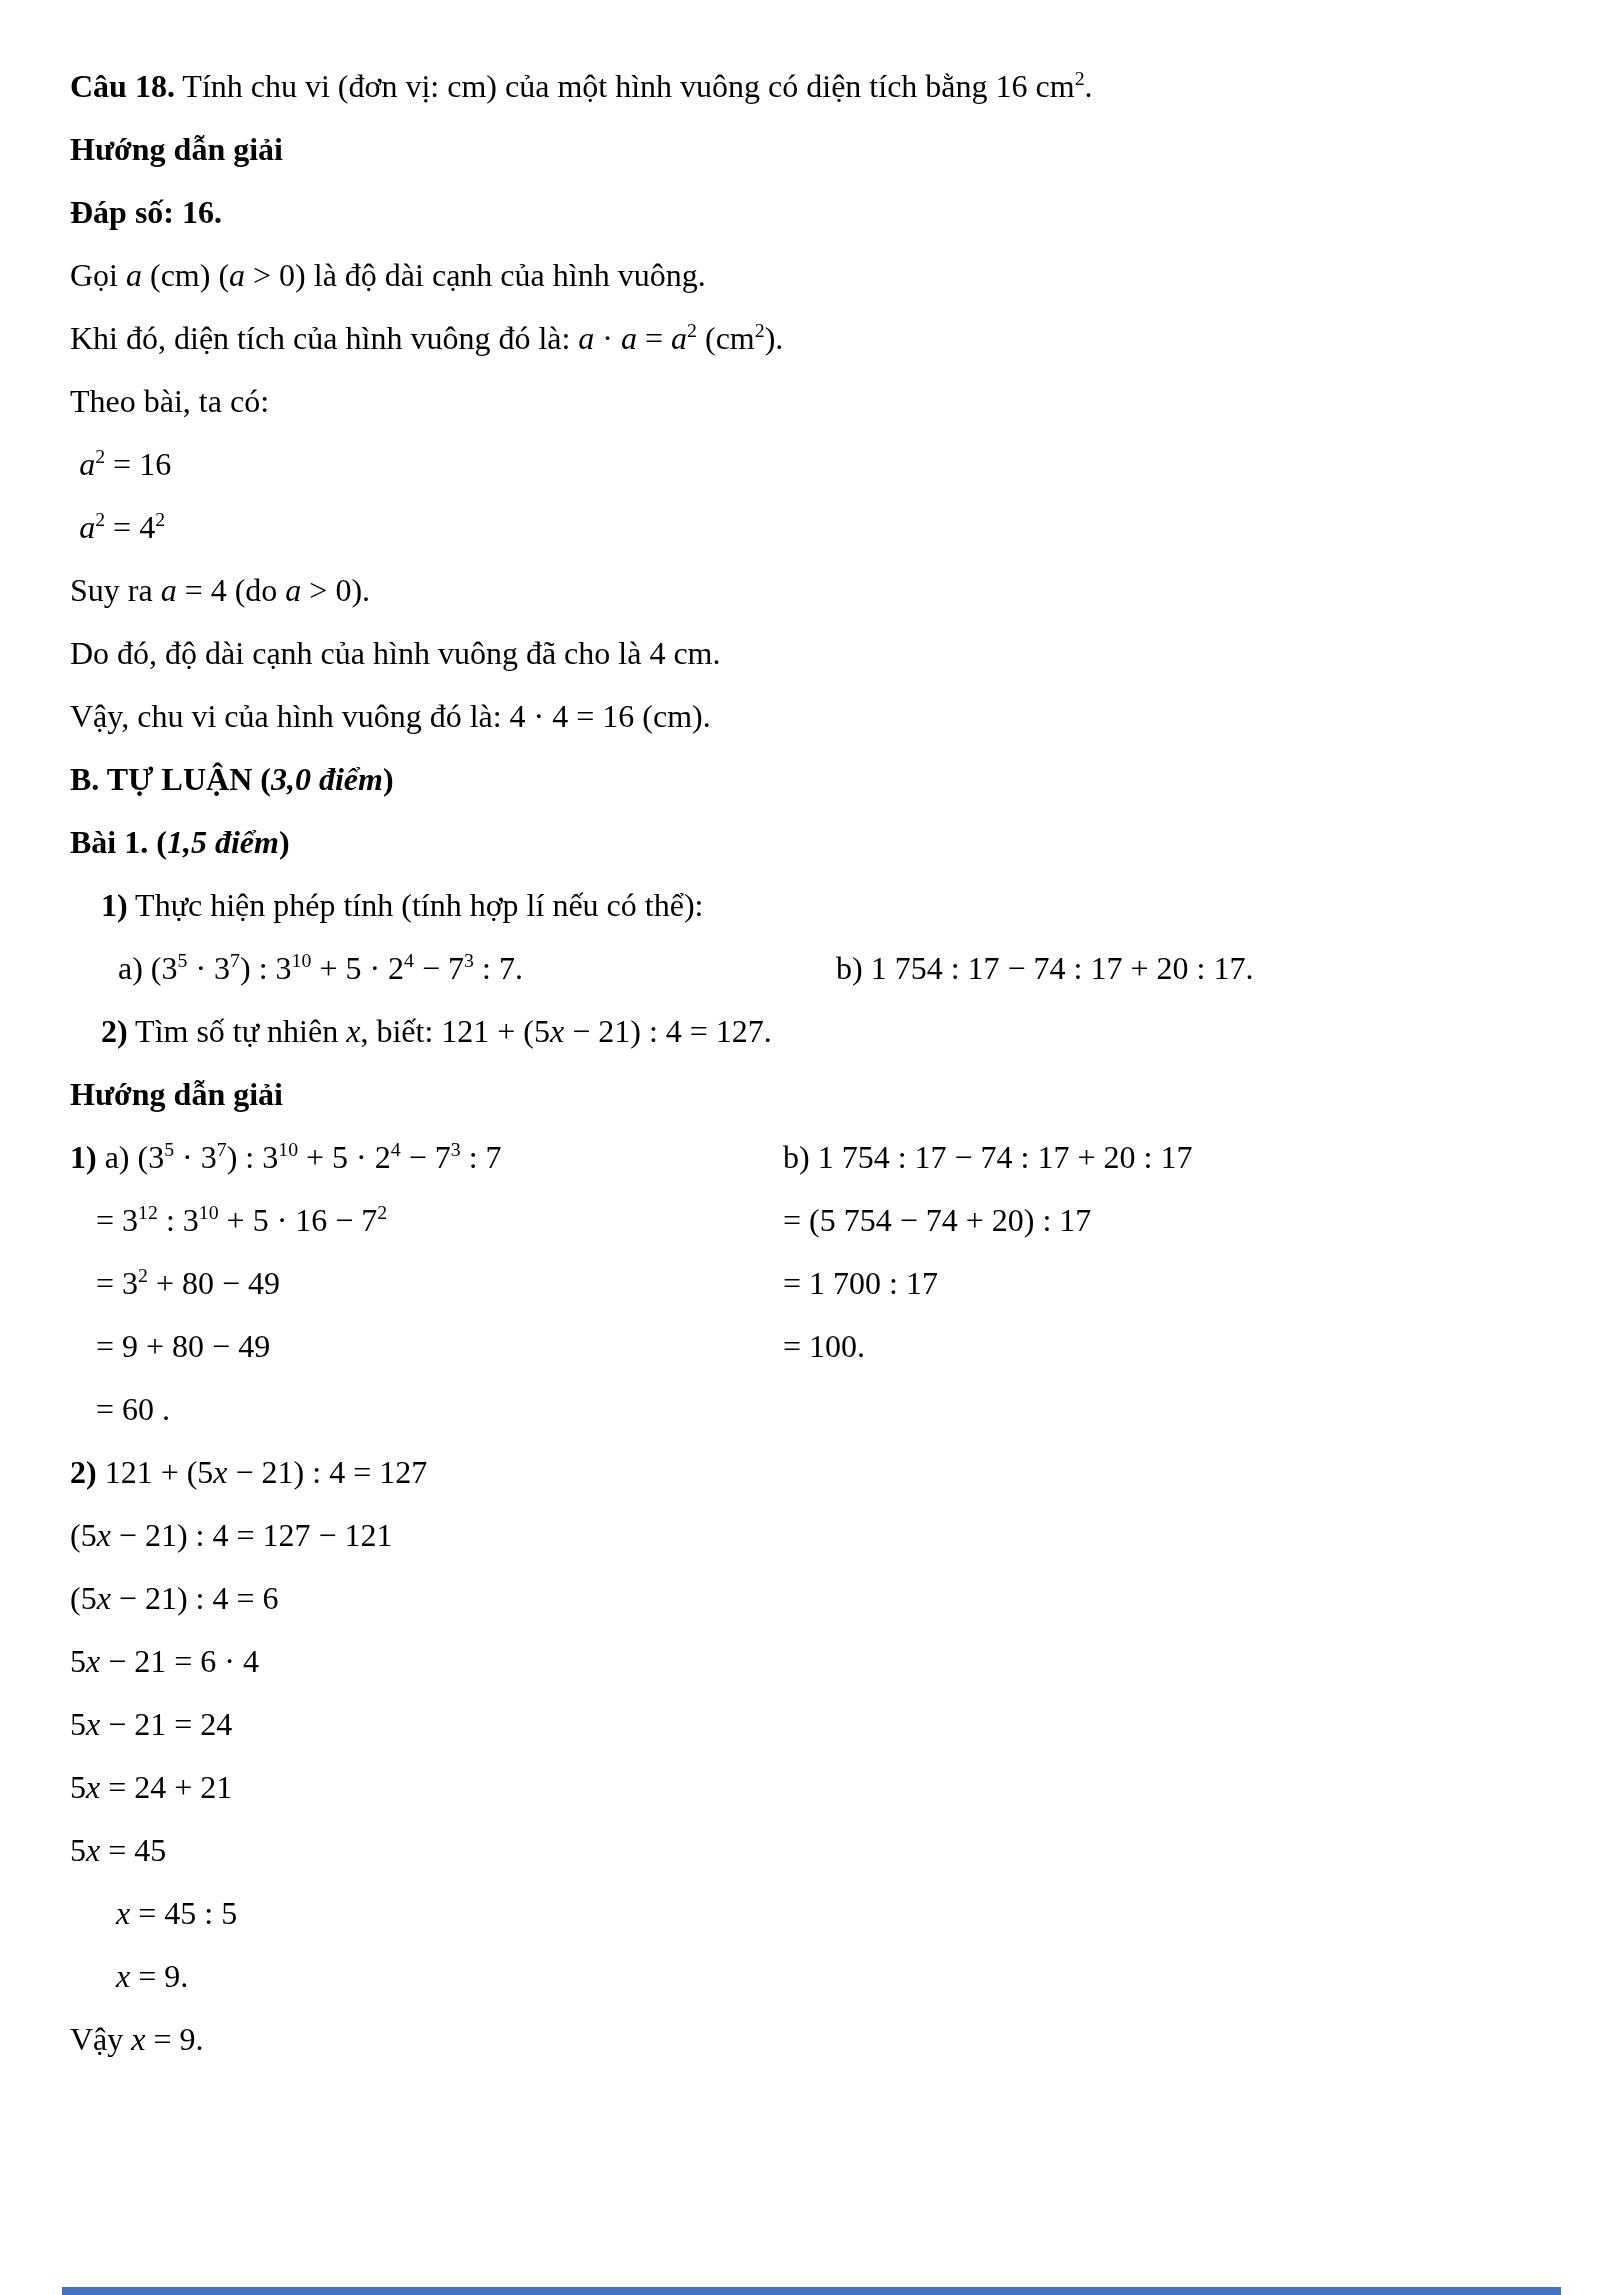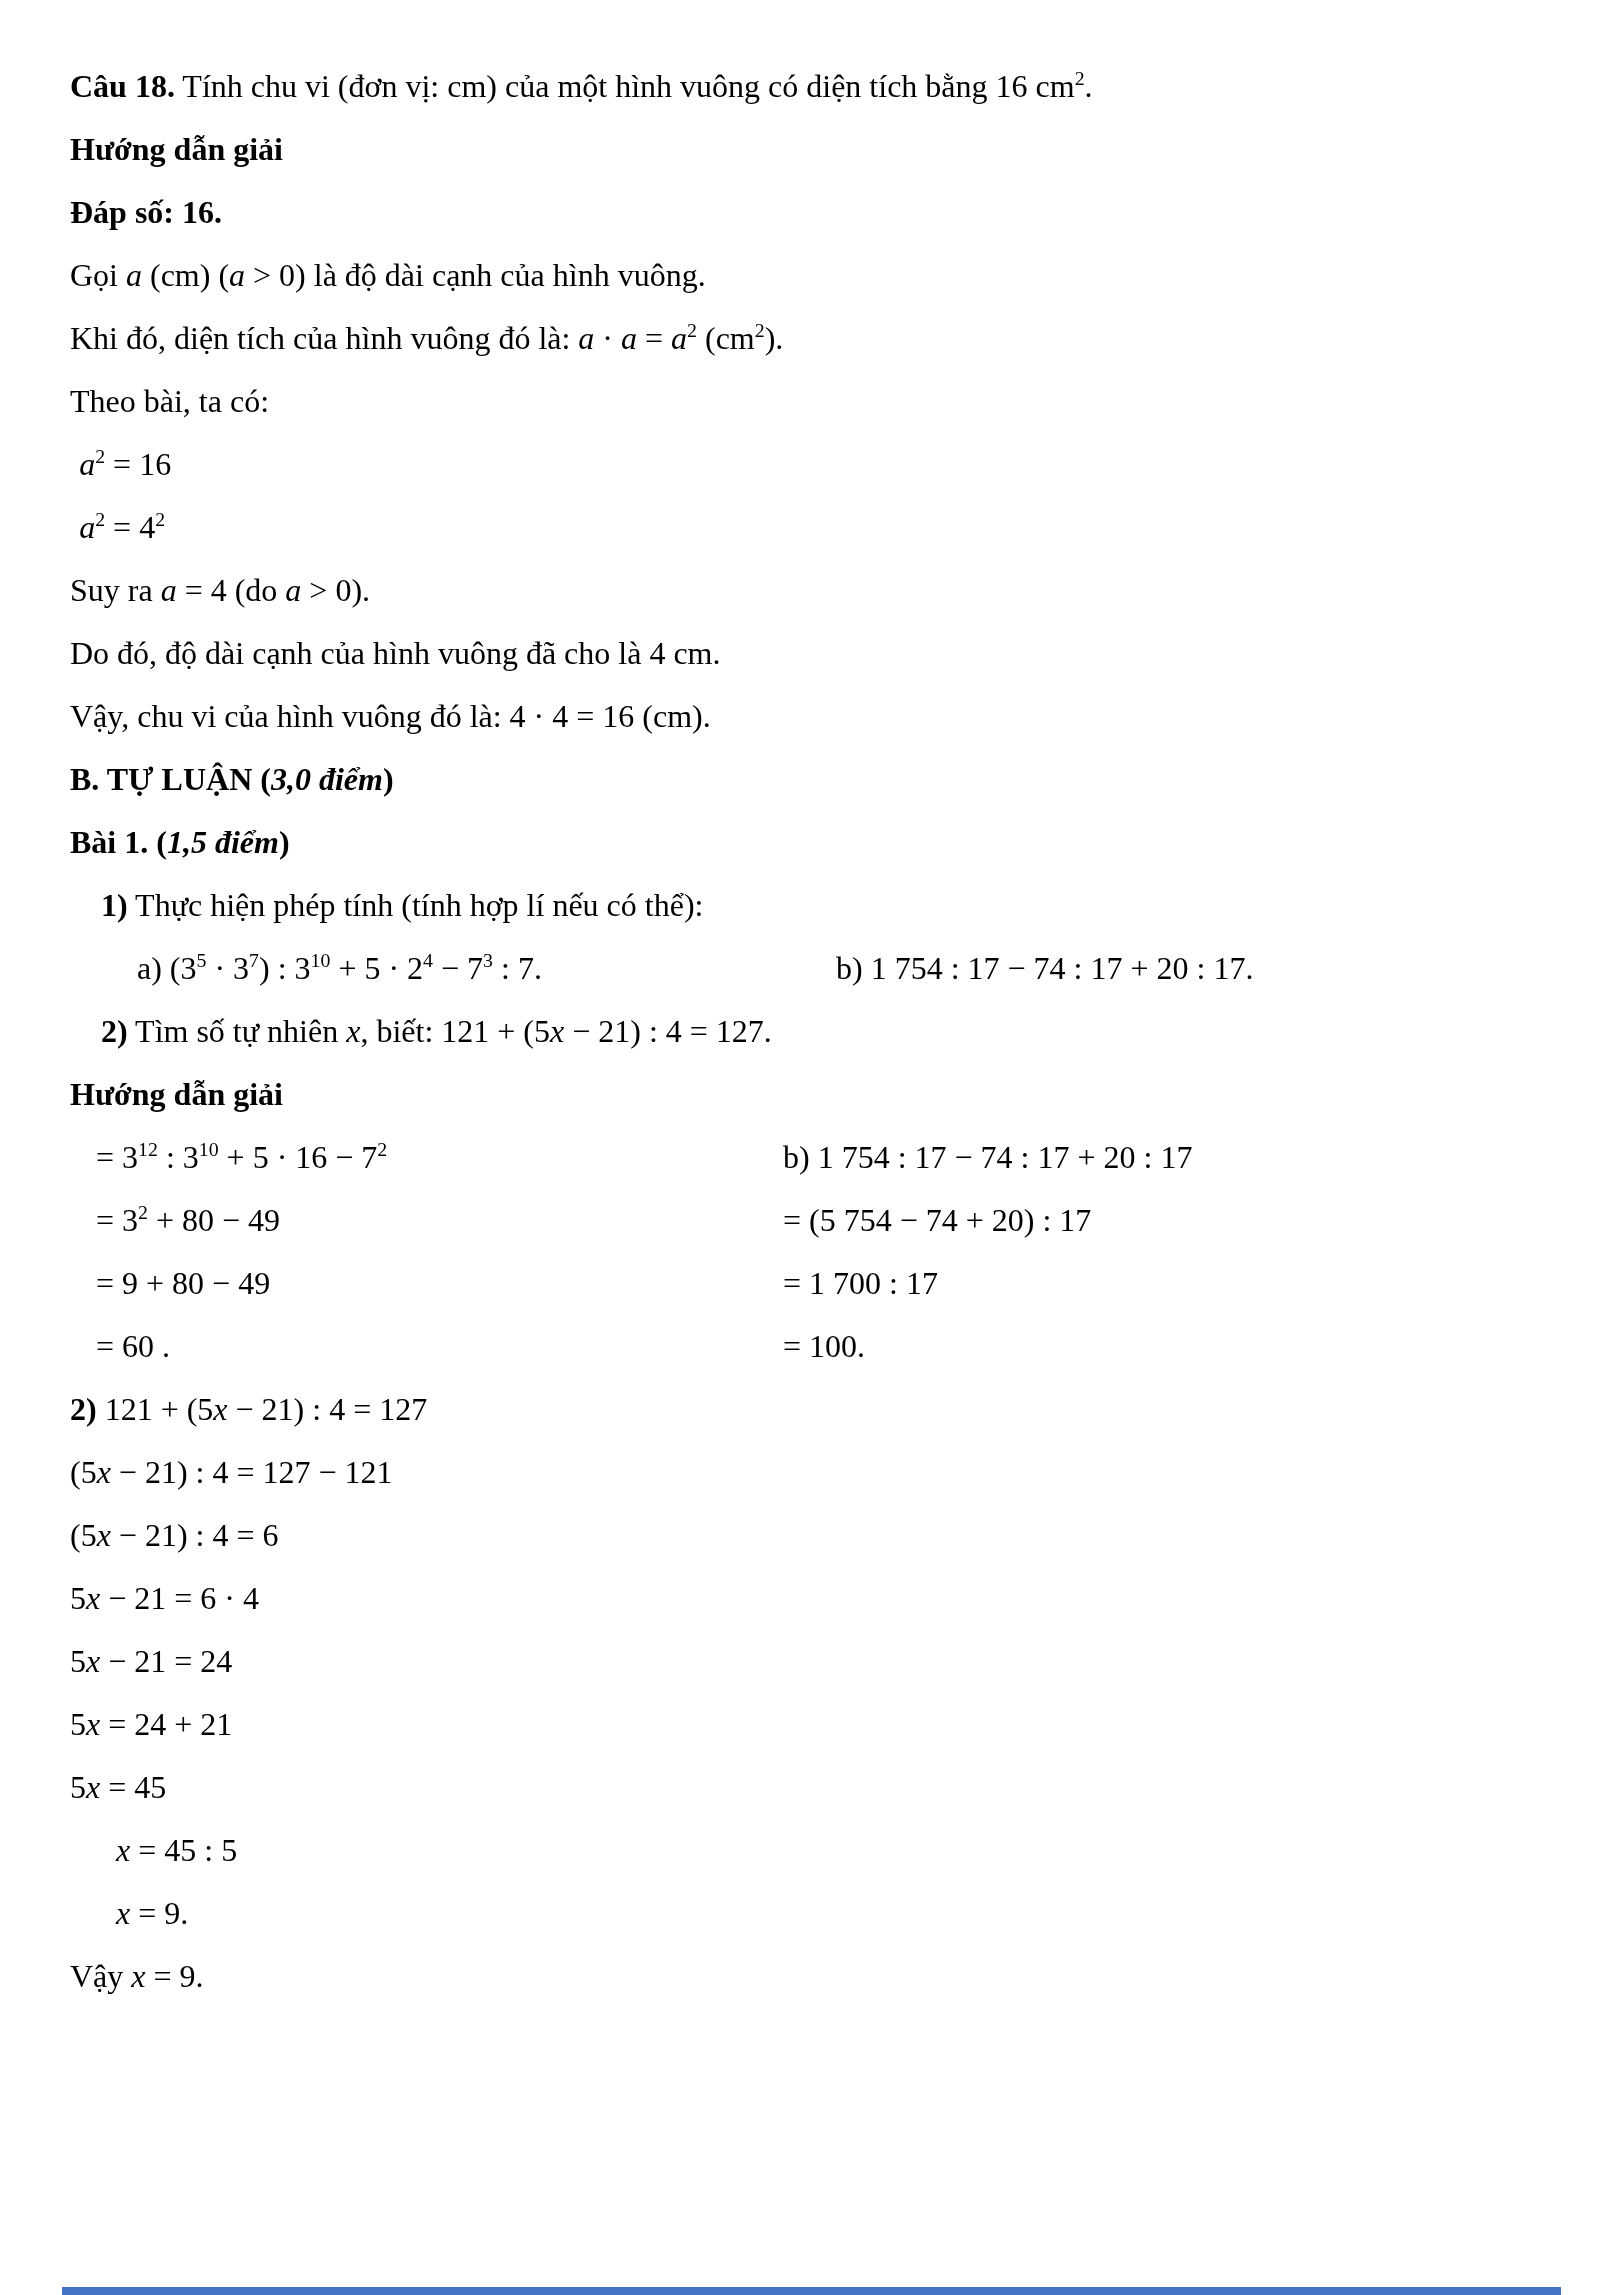--- a/index.html
+++ b/index.html
@@ -24,21 +24,21 @@
     margin: 0 0 21px 0;
     line-height: 42px;
     white-space: nowrap;
   }
   .bold { font-weight: bold; }
   sup { font-size: 0.62em; line-height: 0; }
   i { font-style: italic; }
 
   .indent-eq { margin-left: 9.2px; }
   .indent-1  { margin-left: 31px; }
-  .indent-ab { margin-left: 67px; }
+  .indent-ab { margin-left: 48px; }
   .chain     { }
   .chain-x   { margin-left: 46px; }
 
   .cols { display: flex; align-items: flex-start; }
   .cols .col-left  { flex: 0 0 auto; }
   .cols .col-right { flex: 1 1 auto; }
   .cols-q .col-left { width: 766px; }
   .cols-s .col-left { width: 713px; }
   .sol-step { margin-left: 26px; }
 
@@ -94,20 +94,21 @@
       <p class="para">b) 1 754 : 17 − 74 : 17 + 20 : 17.</p>
     </div>
   </div>
 
   <p class="para indent-1"><b>2)</b> Tìm số tự nhiên <i>x</i>, biết: 121 + (5<i>x</i> − 21) : 4 = 127.</p>
 
   <p class="para bold guide2">Hướng dẫn giải</p>
 
   <div class="cols cols-s">
     <div class="col-left">
+      <p class="para"><b>1)</b> a) (3<sup>5</sup> · 3<sup>7</sup>) : 3<sup>10</sup> + 5 · 2<sup>4</sup> − 7<sup>3</sup> : 7</p>
       <p class="para sol-step">= 3<sup>12</sup> : 3<sup>10</sup> + 5 · 16 − 7<sup>2</sup></p>
       <p class="para sol-step">= 3<sup>2</sup> + 80 − 49</p>
       <p class="para sol-step">= 9 + 80 − 49</p>
       <p class="para sol-step">= 60 .</p>
     </div>
     <div class="col-right">
       <p class="para">b) 1 754 : 17 − 74 : 17 + 20 : 17</p>
       <p class="para">= (5 754 − 74 + 20) : 17</p>
       <p class="para">= 1 700 : 17</p>
       <p class="para">= 100.</p>

